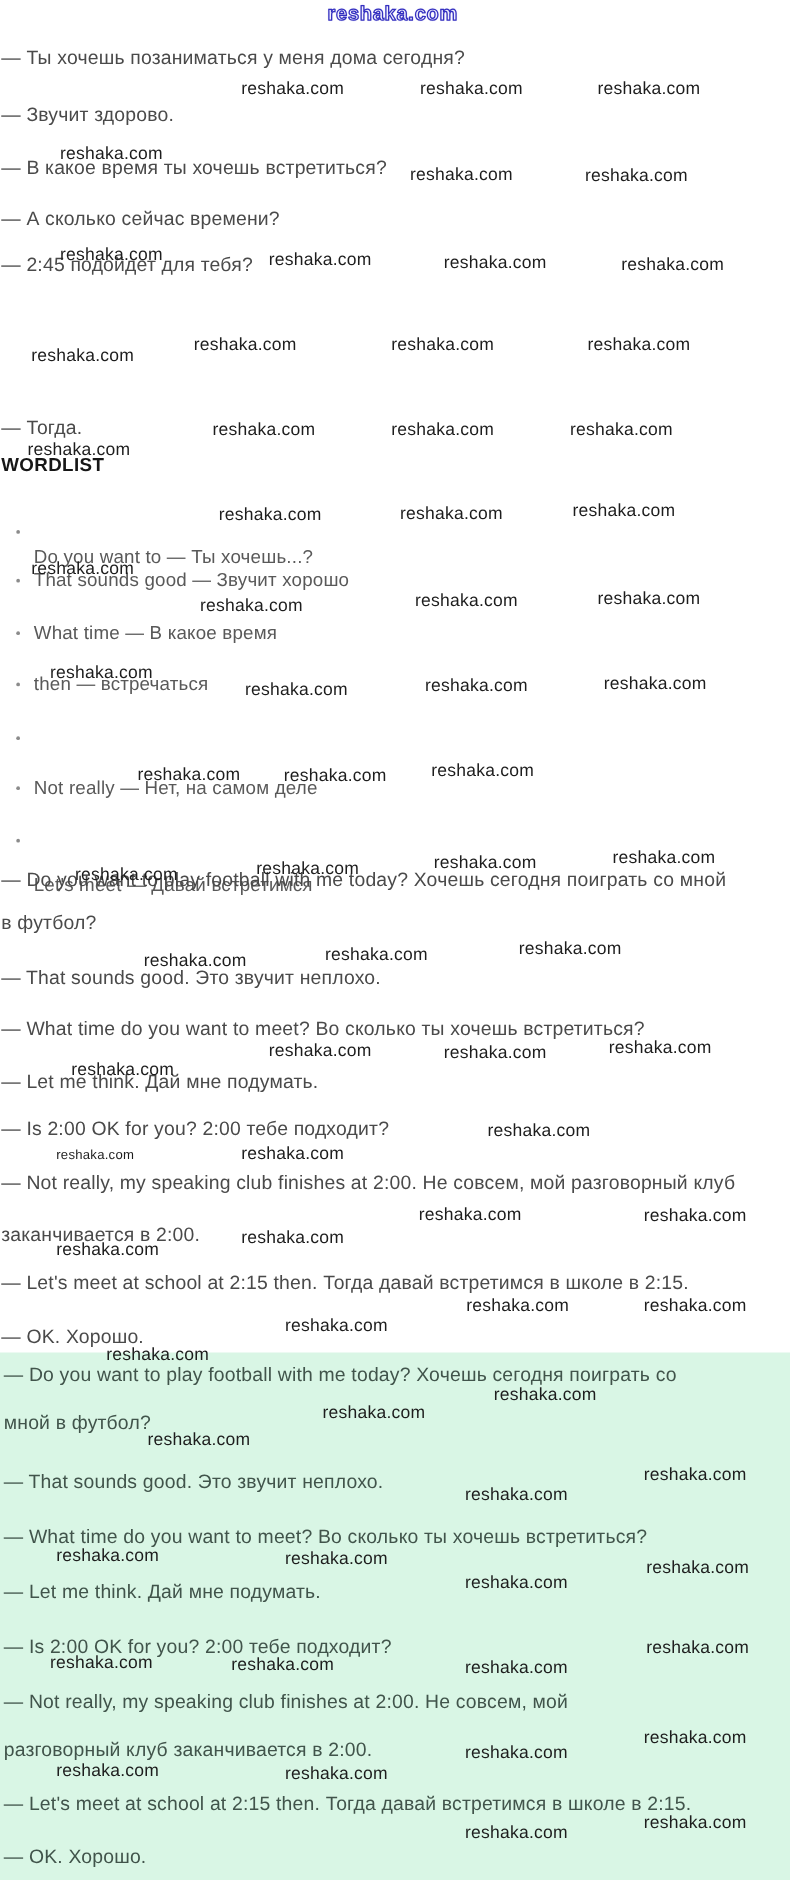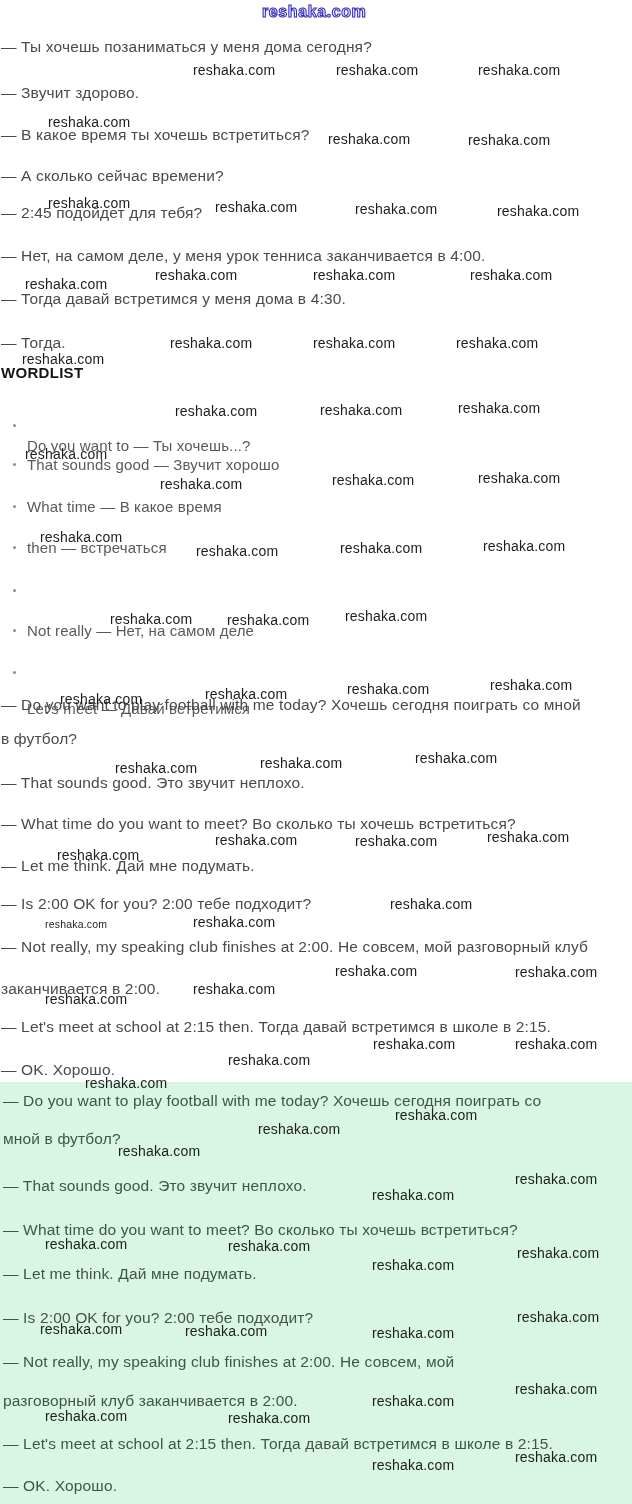--- a/index.html
+++ b/index.html
@@ -25,22 +25,20 @@
 
   <div class="green"></div>
 
   <div class="logo">reshaka.com</div>
 
   <div class="ln" style="top:38px">— Ты хочешь позаниматься у меня дома сегодня?</div>
   <div class="ln" style="top:84px">— Звучит здорово.</div>
   <div class="ln" style="top:167px">— А сколько сейчас времени?</div>
   <div class="ln" style="top:126px">— В какое время ты хочешь встретиться?</div>
   <div class="ln" style="top:204px">— 2:45 подойдет для тебя?</div>
-  <div class="ln" style="top:247px">— Нет, на самом деле, у меня урок тенниса заканчивается в 4:00.</div>
-  <div class="ln" style="top:290px">— Тогда давай встретимся у меня дома в 4:30.</div>
   <div class="ln" style="top:334px">— Тогда.</div>
 
   <div class="wl-title">WORDLIST</div>
   <span class="dot" style="top:424px"></span>
   <div class="wl" style="top:437px">Do you want to — Ты хочешь...?</div>
   <span class="dot" style="top:463px"></span>
   <div class="wl" style="top:456px">That sounds good — Звучит хорошо</div>
   <span class="dot" style="top:505px"></span>
   <div class="wl" style="top:498px">What time — В какое время</div>
   <span class="dot" style="top:546px"></span>

